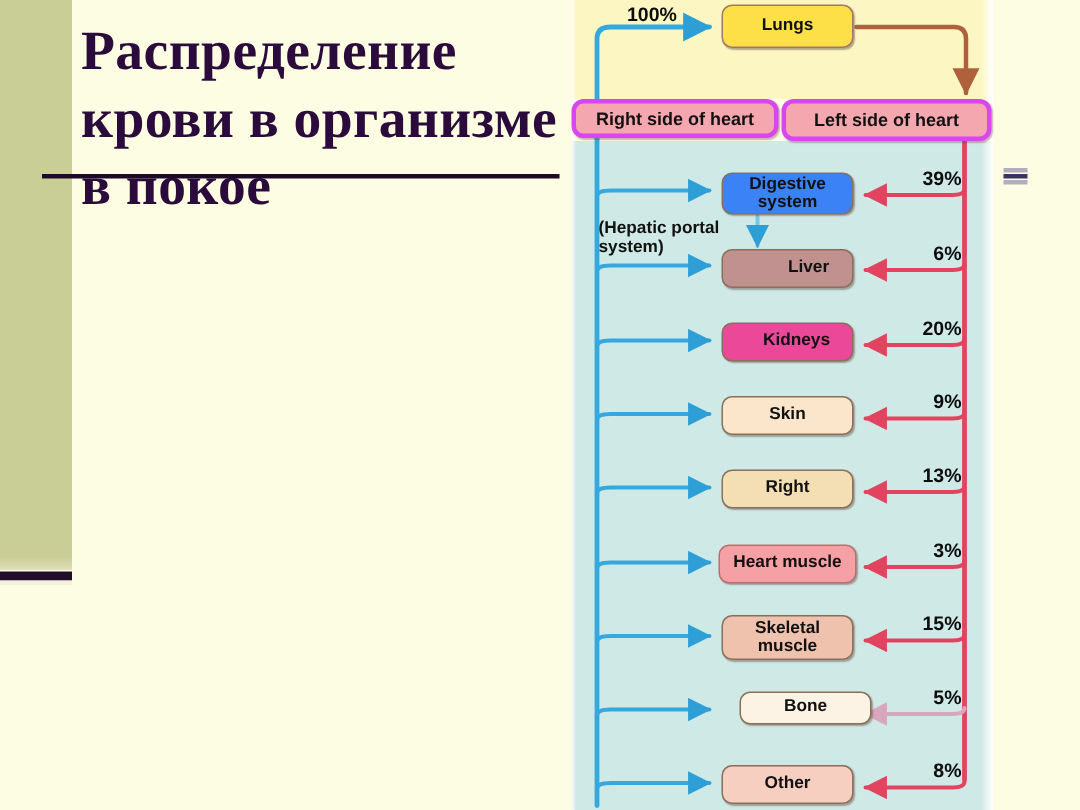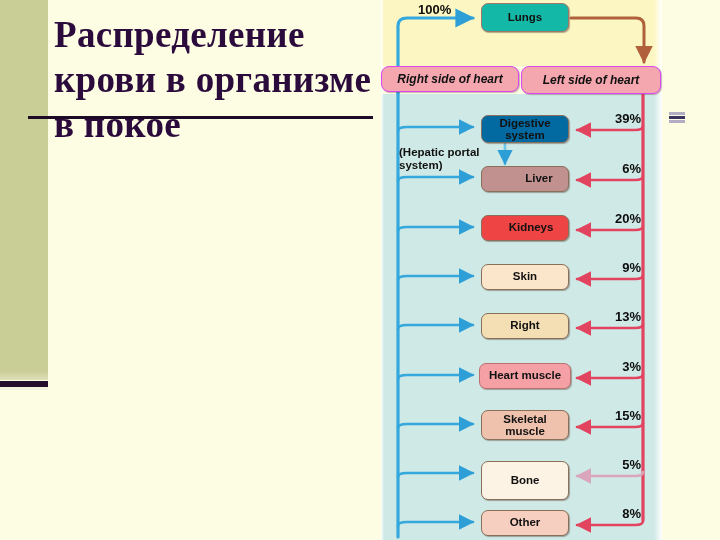--- a/index.html
+++ b/index.html
@@ -41,26 +41,25 @@
     border:1px solid #8a6f5a;border-radius:7px;
     font-weight:bold;font-size:11.5px;color:#111;
     display:flex;align-items:center;justify-content:center;
     text-align:center;line-height:11.5px;
     box-shadow:1px 1px 1px rgba(90,70,60,.45);
   }
   .box.two-line{line-height:12px;}
 
   .heart-box{
     position:absolute;box-sizing:border-box;
-    border:1px solid #d946ef;border-radius:8px;
+    border:3px solid #d946ef;border-radius:8px;
     background:#f5a7b0;
     font-weight:bold;font-size:12px;color:#111;
     display:flex;align-items:center;justify-content:center;
     box-shadow:1px 1px 1px rgba(120,70,80,.4);
-    font-style:italic;
   }
 
   
   .pct{
     position:absolute;font-weight:bold;font-size:13px;color:#0d0d0d;
     text-align:right;
   }
   .lbl100{position:absolute;font-weight:bold;font-size:13px;color:#0d0d0d;margin-left:18px;}
   .hepatic{
     position:absolute;font-weight:bold;font-size:11.5px;color:#111;
@@ -165,35 +164,35 @@
         <path d="M262,472 Q262,476 254,476 L196,476" stroke="#d9a6bb" stroke-width="2.6" marker-end="url(#arrowPale)"></path>
         <path d="M17,477 Q17,473 26,473 L92,473" stroke="#35a8dd" stroke-width="2.6" marker-end="url(#arrowBlue)"></path>
 
         <path d="M262,521 Q262,525 254,525 L196,525" stroke="#e2445f" stroke-width="2.6" marker-end="url(#arrowRed)"></path>
         <path d="M17,526 Q17,522 26,522 L92,522" stroke="#35a8dd" stroke-width="2.6" marker-end="url(#arrowBlue)"></path>
       </g>
     </svg>
 
     <div class="lbl100" style="left:19px;top:2px;">100%</div>
 
-    <div class="box" style="left:100px;top:3px;width:88px;height:29px;background:#14b8a6;border-color:#a3766b;">Lungs</div>
+    <div class="box" style="left:100px;top:3px;width:88px;height:29px;background:#fde047;border-color:#a3766b;">Lungs</div>
 
     <div class="heart-box" style="left:0px;top:66px;width:138px;height:26px;">Right side of heart</div>
     <div class="heart-box" style="left:140px;top:66px;width:140px;height:28px;text-align:right;">Left side of heart</div>
 
     <div class="hepatic" style="left:18px;top:146px;width:92px;">(Hepatic portal system)</div>
 
-    <div class="box two-line" style="left:100px;top:115px;width:88px;height:28px;background:#0369a1;">Digestive system</div>
+    <div class="box two-line" style="left:100px;top:115px;width:88px;height:28px;background:#3b82f6;">Digestive system</div>
     <div class="box" style="left:100px;top:166px;width:88px;height:26px;background:#c0918f;padding-left:28px;">Liver</div>
-    <div class="box" style="left:100px;top:215px;width:88px;height:26px;background:#ef4444;padding-left:12px;">Kidneys</div>
+    <div class="box" style="left:100px;top:215px;width:88px;height:26px;background:#ec4899;padding-left:12px;">Kidneys</div>
     <div class="box" style="left:100px;top:264px;width:88px;height:26px;background:#fbe6cb;">Skin</div>
     <div class="box" style="left:100px;top:313px;width:88px;height:26px;background:#f4dfb5;">Right</div>
     <div class="box" style="left:98px;top:363px;width:92px;height:26px;background:#f5a0a4;border-color:#b9706f;">Heart muscle</div>
     <div class="box two-line" style="left:100px;top:410px;width:88px;height:30px;background:#efc2ad;">Skeletal muscle</div>
-    <div class="box" style="left:100px;top:461px;width:88px;height:39px;background:#fdf3e4;">Bone</div>
+    <div class="box" style="left:112px;top:461px;width:88px;height:22px;background:#fdf3e4;">Bone</div>
     <div class="box" style="left:100px;top:510px;width:88px;height:26px;background:#f7cfc0;">Other</div>
 
     <div class="pct" style="left:200px;top:111px;width:60px;">39%</div>
     <div class="pct" style="left:200px;top:161px;width:60px;">6%</div>
     <div class="pct" style="left:200px;top:211px;width:60px;">20%</div>
     <div class="pct" style="left:200px;top:260px;width:60px;">9%</div>
     <div class="pct" style="left:200px;top:309px;width:60px;">13%</div>
     <div class="pct" style="left:200px;top:359px;width:60px;">3%</div>
     <div class="pct" style="left:200px;top:408px;width:60px;">15%</div>
     <div class="pct" style="left:200px;top:457px;width:60px;">5%</div>

